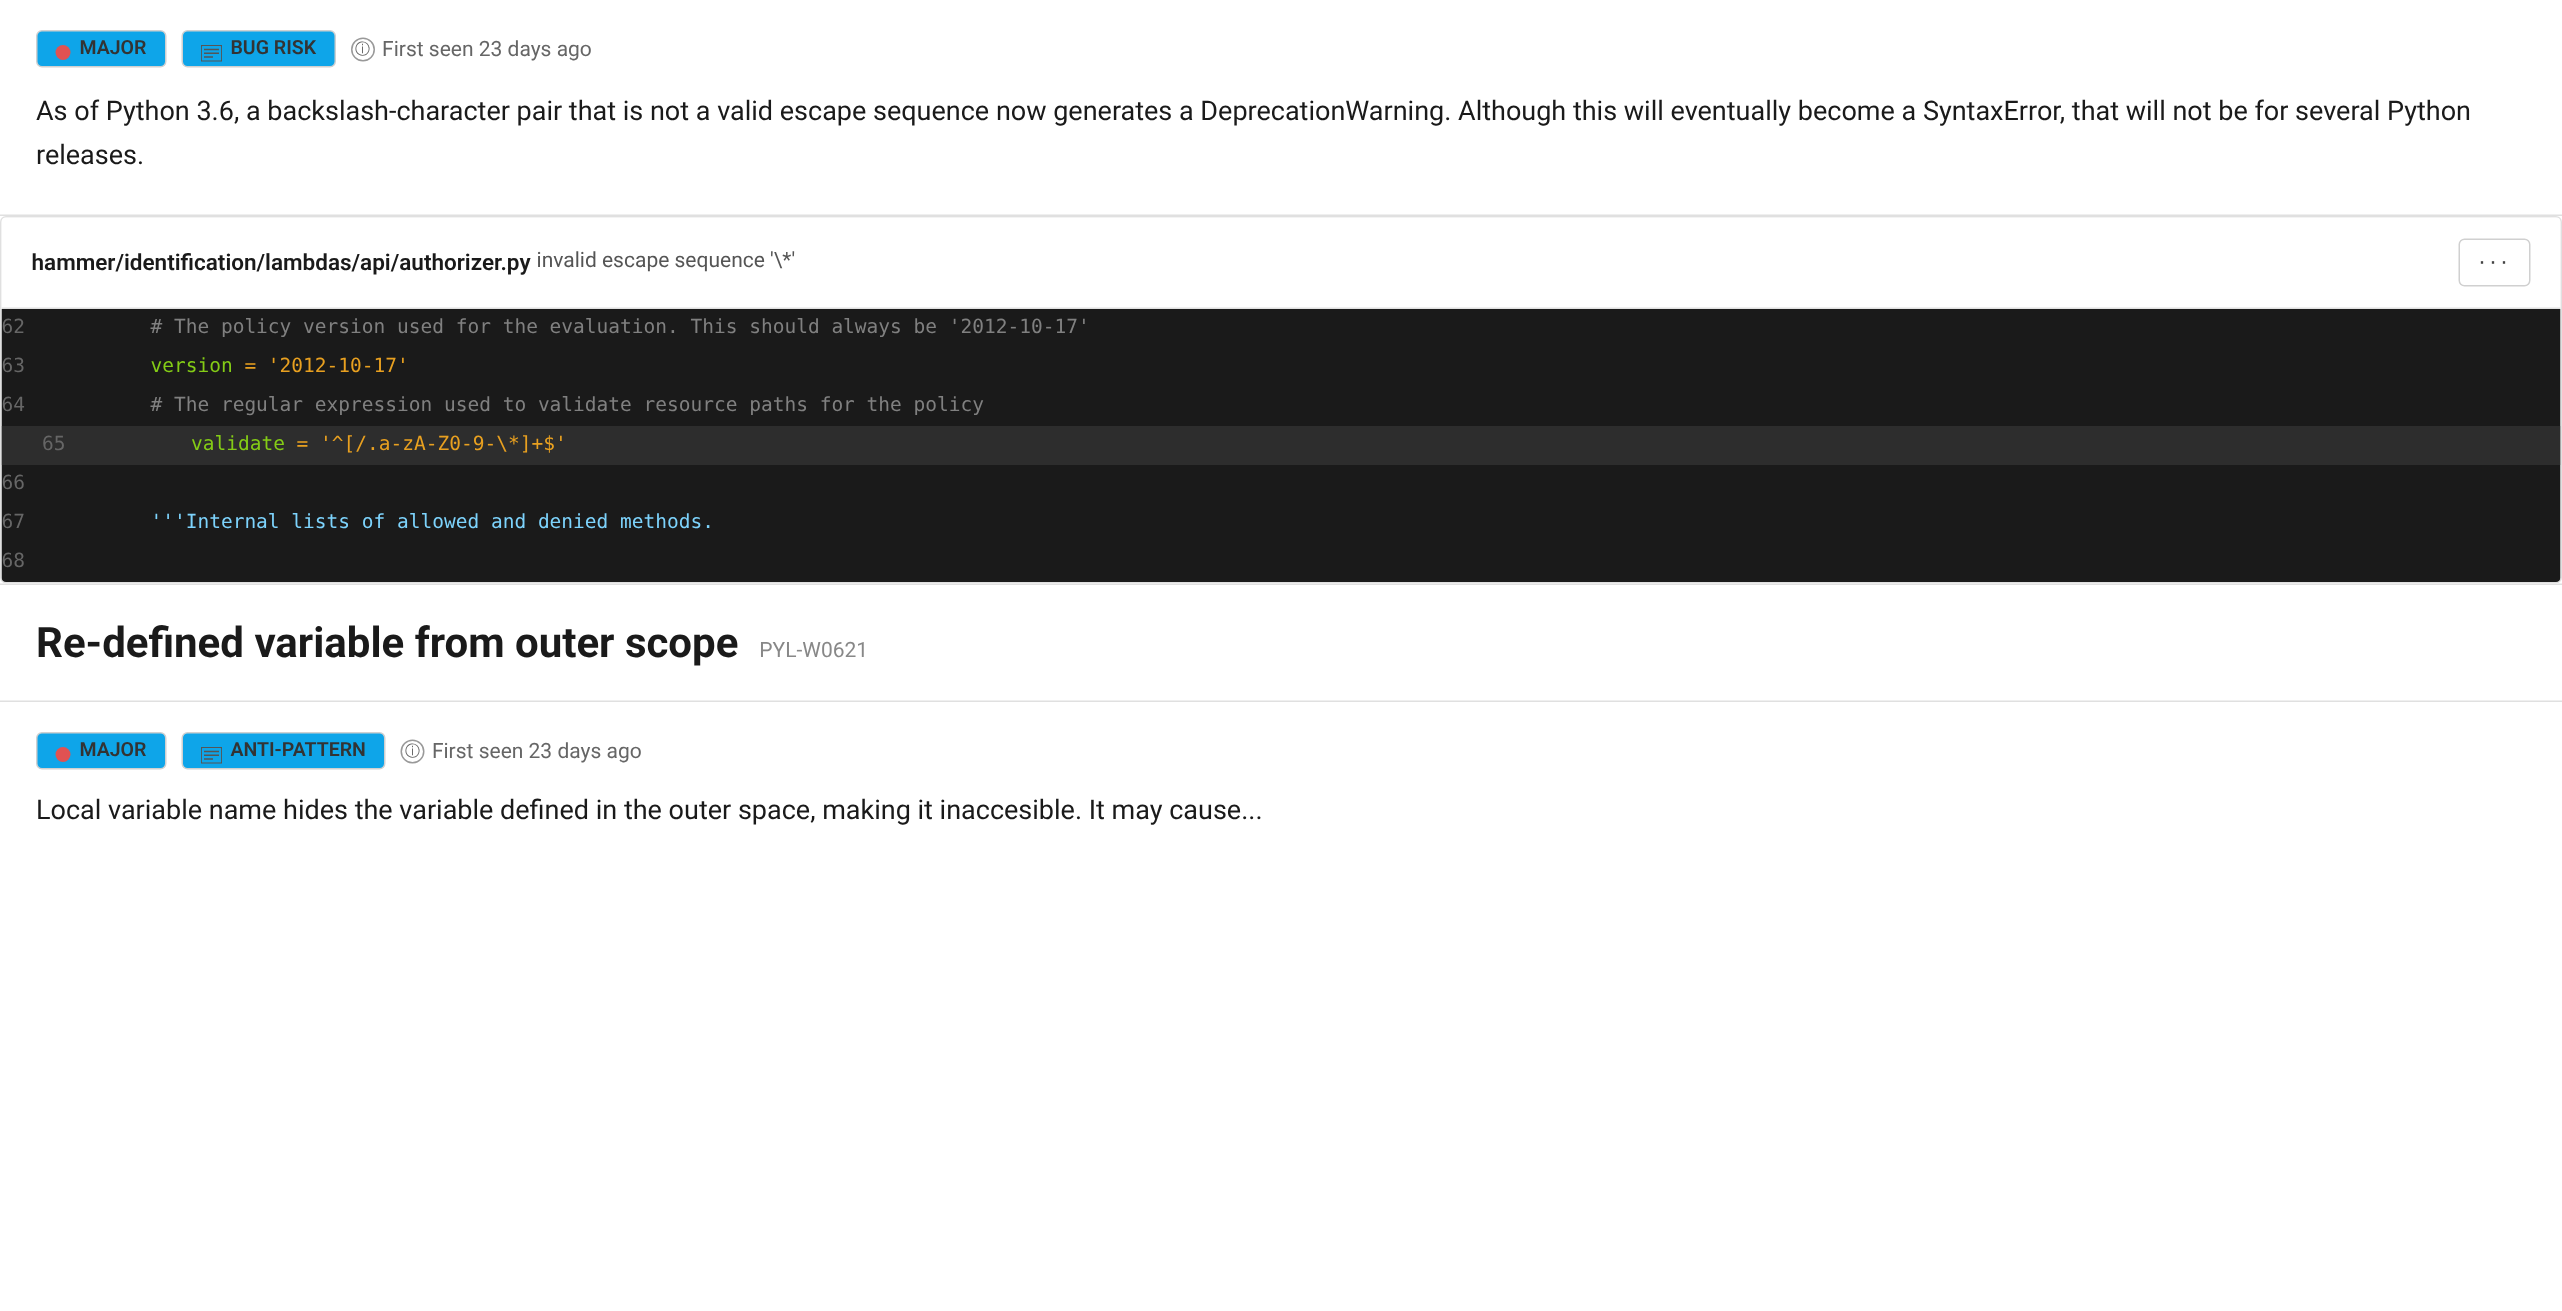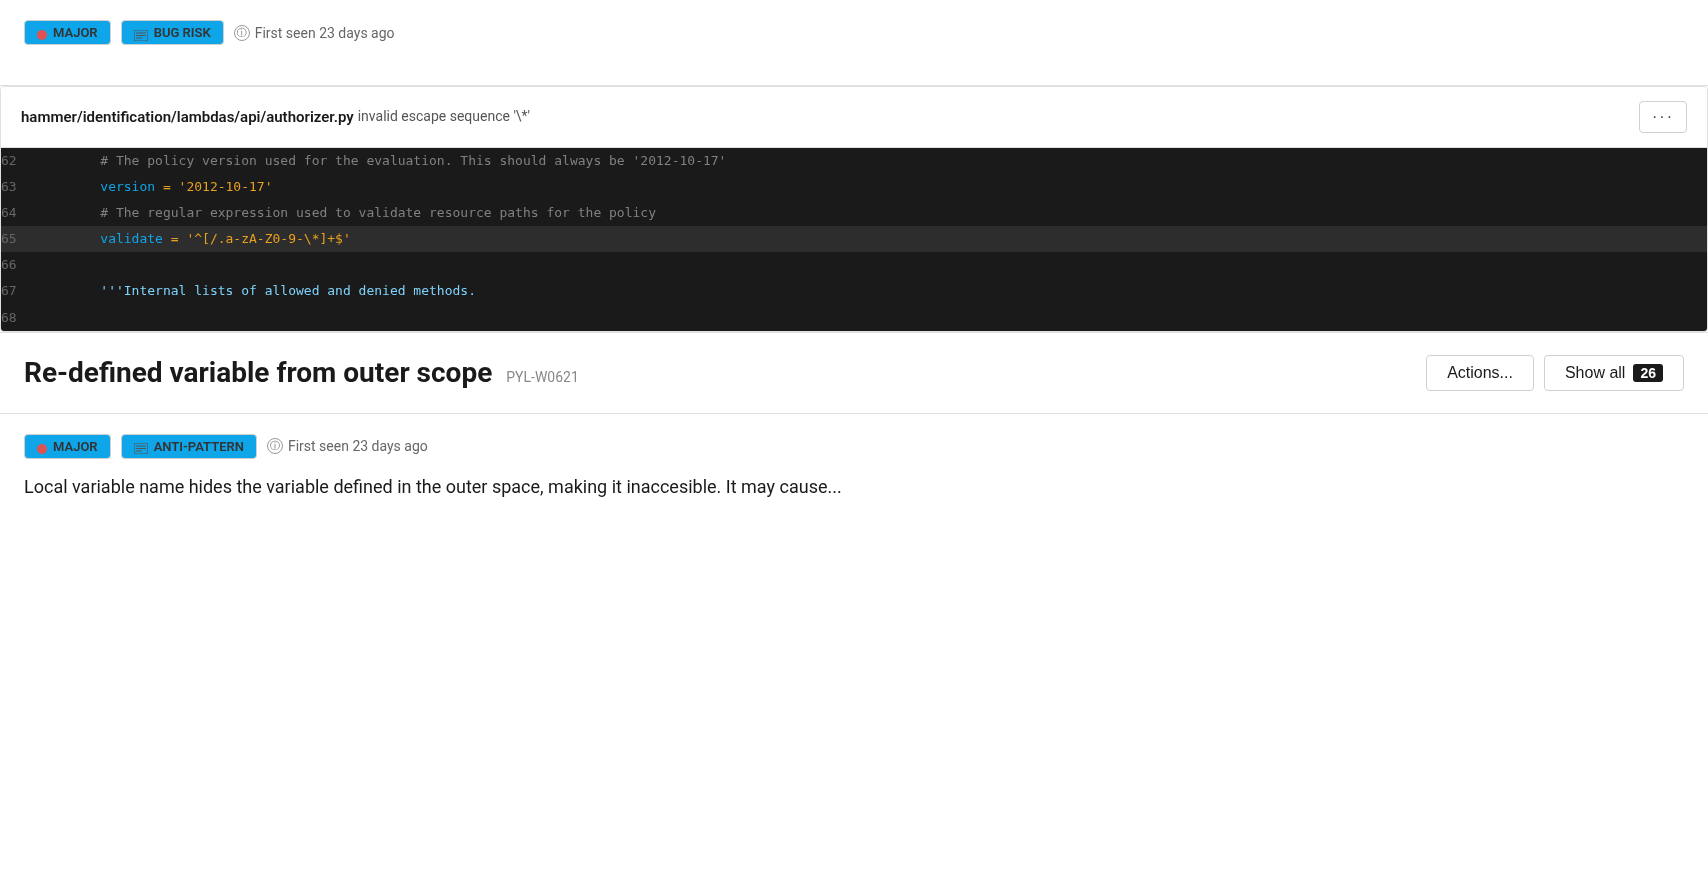--- a/index.html
+++ b/index.html
@@ -138,40 +138,41 @@
       overflow-x: auto;
     }
 
     .code-line {
       display: flex;
       align-items: stretch;
     }
 
     .code-line.highlighted {
       background: #2d2d2d;
+      padding-left: 27px;
     }
 
     .line-number {
       display: inline-block;
       width: 60px;
       text-align: left;
       padding: 2px 16px 2px 0;
       color: #666;
       user-select: none;
       flex-shrink: 0;
     }
 
     .line-content {
       padding: 2px 8px;
       white-space: pre;
       flex: 1;
     }
 
     .c-comment { color: #808080; }
-    .c-keyword { color: #0ea5e9; margin-top: 20px; }
+    .c-keyword { color: #84cc16; margin-top: 20px; }
     .c-string { color: #e8a020; }
     .c-operator { color: #e8a020; }
     .c-string-yellow { color: #7dd3fc; }
 
     
     .issue-section-header {
       display: flex;
       align-items: center;
       justify-content: space-between;
       padding: 22px 24px;
@@ -271,20 +272,21 @@
             <line x1="2" y1="8" x2="8" y2="8" stroke="#555" stroke-width="1"></line>
           </svg>
         </span>
         <span>BUG RISK</span>
       </div>
       <div class="badge-info">
         <span class="info-icon">ⓘ</span>
         <span>First seen 23 days ago</span>
       </div>
     </div>
+    <div class="description-text">As of Python 3.6, a backslash-character pair that is not a valid escape sequence now generates a DeprecationWarning. Although this will eventually become a SyntaxError, that will not be for several Python releases.</div>
   </div>
 
   <div class="file-section">
     <div class="file-header">
       <div class="file-header-left">
         <span class="file-path">hammer/identification/lambdas/api/authorizer.py</span>
         <span class="file-subtitle">invalid escape sequence '\*'</span>
       </div>
       <button class="more-button">···</button>
     </div>
@@ -326,27 +328,20 @@
         <span class="line-content"> </span>
       </div>
 
     </div>
   </div>
 
   <div class="issue-section-header">
     <div>
       <span class="issue-section-title">Re-defined variable from outer scope</span>
       <span class="issue-section-tag">PYL-W0621</span>
-    </div>
-    <div class="issue-section-actions">
-      <button class="actions-button">Actions...</button>
-      <button class="show-all-button">
-        <span>Show all</span>
-        <span class="count-badge">26</span>
-      </button>
     </div>
   </div>
 
   <div class="issue-entry">
     <div class="issue-badges-row">
       <div class="badge">
         <span class="badge-dot"></span>
         <span>MAJOR</span>
       </div>
       <div class="badge">

